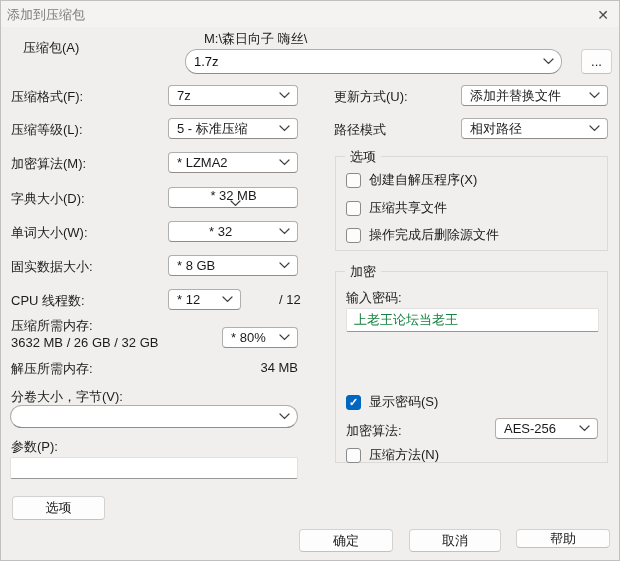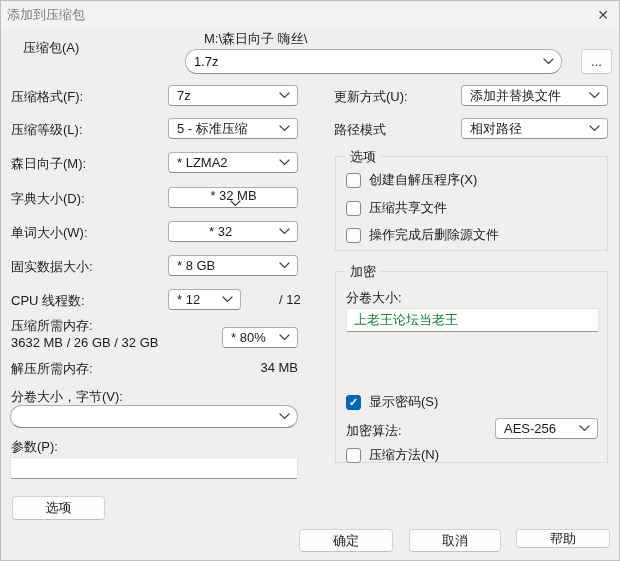--- a/index.html
+++ b/index.html
@@ -87,21 +87,21 @@
   <span class="lbl" style="left:10px; top:120px;">压缩等级(L):</span>
   <div class="combo" style="left:167px; top:117px; width:130px; height:21px;">
     <span class="ctext">5 - 标准压缩</span>
     <span class="chev">
         <svg width="11" height="7" viewBox="0 0 11 7">
           <polyline points="1,1 5.5,5.5 10,1" fill="none" stroke="#404040" stroke-width="1.2" stroke-linecap="round"></polyline>
         </svg>
       </span>
   </div>
 
-  <span class="lbl" style="left:10px; top:154px;">森日向子(M):</span>
+  <span class="lbl" style="left:10px; top:154px;">加密算法(M):</span>
   <div class="combo" style="left:167px; top:151px; width:130px; height:21px;">
     <span class="ctext">* LZMA2</span>
     <span class="chev">
         <svg width="11" height="7" viewBox="0 0 11 7">
           <polyline points="1,1 5.5,5.5 10,1" fill="none" stroke="#404040" stroke-width="1.2" stroke-linecap="round"></polyline>
         </svg>
       </span>
   </div>
 
   <span class="lbl" style="left:10px; top:189px;">字典大小(D):</span>
@@ -206,21 +206,21 @@
     <span>压缩共享文件</span>
   </div>
   <div class="cbrow" style="left:345px; top:225px;">
     <span class="cb" data-checked="false"></span>
     <span>操作完成后删除源文件</span>
   </div>
 
   <div class="group" style="left:334px; top:270px; width:273px; height:192px;">
     <span class="gtitle">加密</span>
   </div>
-  <span class="lbl" style="left:345px; top:288px;">分卷大小:</span>
+  <span class="lbl" style="left:345px; top:288px;">输入密码:</span>
   <input class="tinput" style="left: 345px; top: 307px; width: 253px; height: 24px;" value="上老王论坛当老王">
 
   <div class="cbrow" style="left:345px; top:392px;">
     <span class="cb" data-checked="true"></span>
     <span>显示密码(S)</span>
   </div>
 
   <span class="lbl" style="left:345px; top:421px;">加密算法:</span>
   <div class="combo" style="left:494px; top:417px; width:103px; height:21px;">
     <span class="ctext">AES-256</span>

